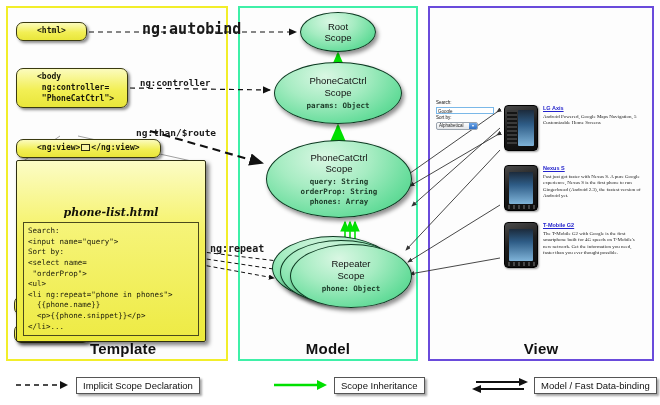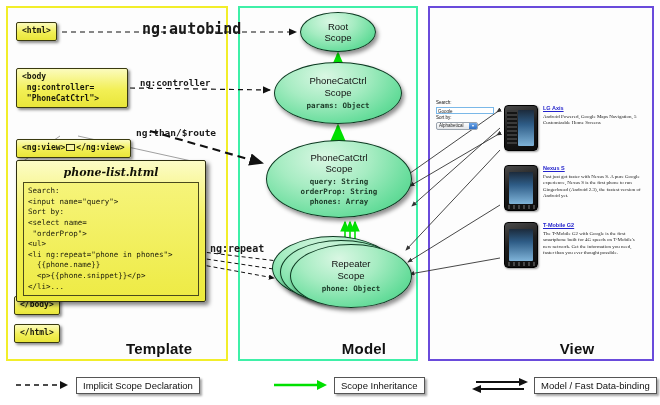--- a/index.html
+++ b/index.html
@@ -26,42 +26,41 @@
 
   .col-label {
     position: absolute;
     bottom: 2px;
     width: 100%;
     text-align: center;
     font-size: 15px;
     font-weight: 700;
     color: #111;
     letter-spacing: .2px;
-    margin-left: 36px;
   }
   #col-template .col-label { text-align: left; padding-left: 82px; }
 
   
   #edges {
     position: absolute; left: 0; top: 0;
     width: 660px; height: 405px;
     pointer-events: none;
   }
 
   
   .tag {
     position: absolute;
     background: linear-gradient(180deg,#fbfbbd 0%, #f2ef55 55%, #e9e63a 100%);
     border: 1px solid #3a3a10;
-    border-radius: 2px;
+    border-radius: 7px;
     font-family: "DejaVu Sans Mono", monospace;
     font-size: 8px;
     font-weight: 700;
     color: #17170a;
-    padding: 3px 5px;
+    padding: 3px 20px;
     line-height: 1.35;
     box-shadow: 2px 2px 3px rgba(0,0,0,.45);
     white-space: pre;
   }
   #tag-html  { left: 16px; top: 22px; }
   #tag-body  { left: 16px; top: 68px; width: 112px; }
   #tag-ngview{ left: 16px; top: 122px; margin-top: 17px; }
   #tag-bodyclose { left: 14px; top: 296px; }
   #tag-htmlclose { left: 14px; top: 324px; }
 
@@ -86,20 +85,21 @@
     padding: 4px 6px 5px 6px;
   }
   #callout .callout-title {
     font-family: "DejaVu Serif", serif;
     font-style: italic;
     font-weight: 700;
     font-size: 11px;
     color: #131308;
     text-align: center;
     padding: 1px 0 3px 0;
+    margin-top: 40px;
   }
   #callout .code {
     font-family: "DejaVu Sans Mono", monospace;
     font-size: 7.5px;
     line-height: 1.42;
     color: #1a1a0c;
     white-space: pre;
     background: linear-gradient(180deg,#f6f47a 0%, #eeeb46 100%);
     border: 1px solid #4a4a1c;
     padding: 3px 4px;

